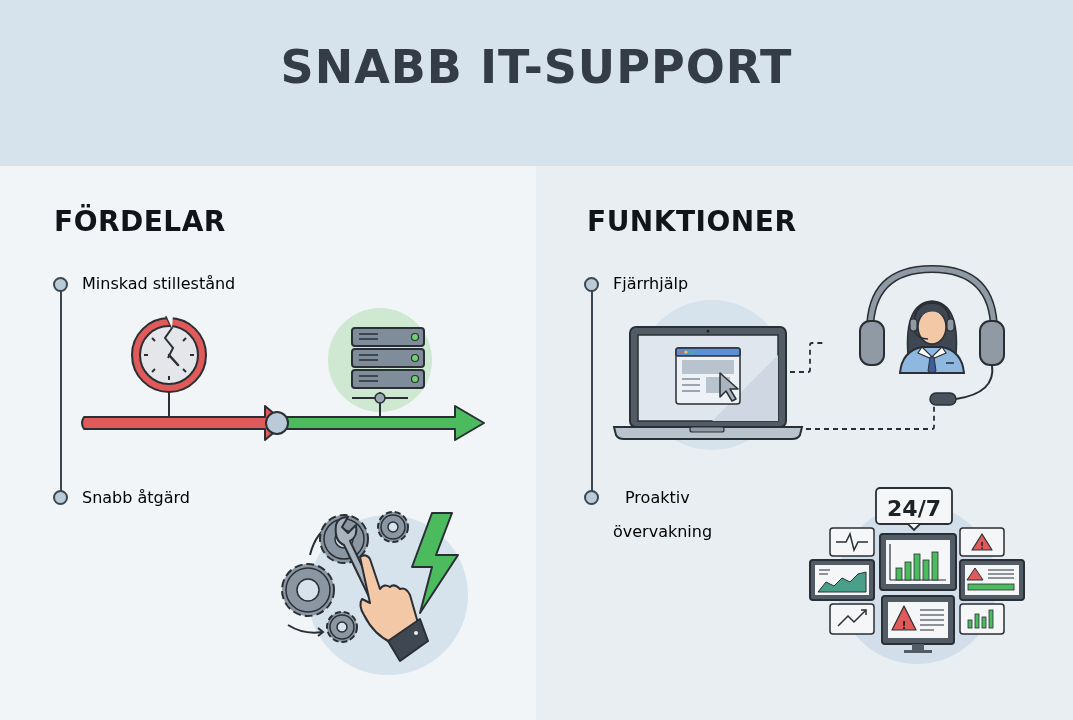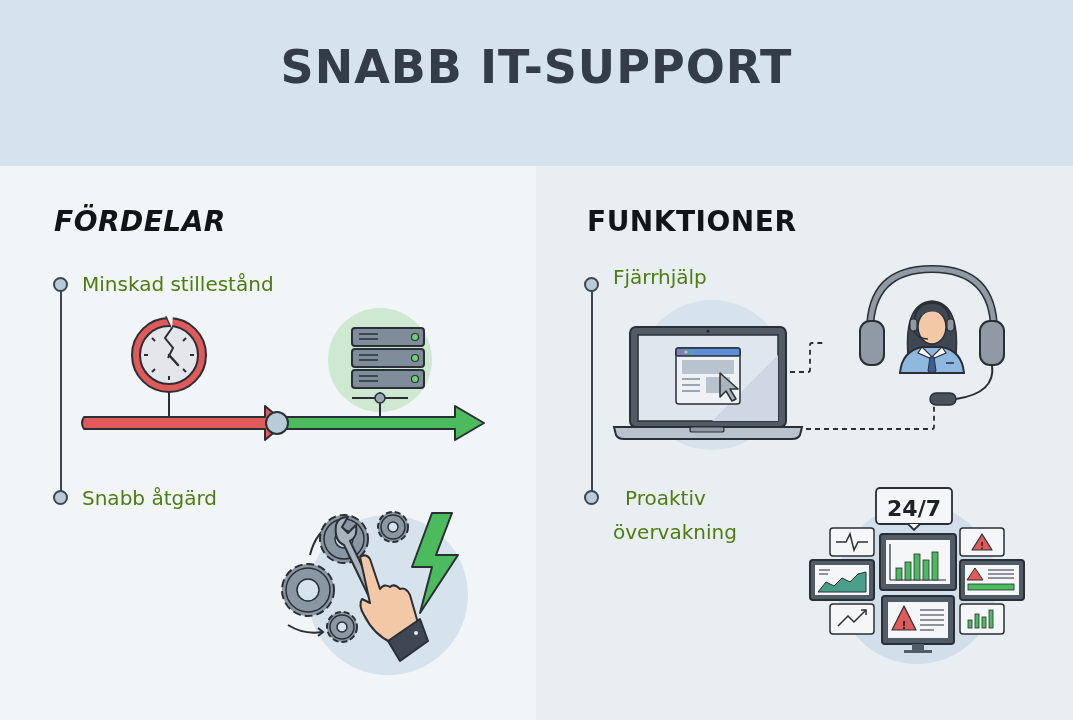--- a/index.html
+++ b/index.html
@@ -7,35 +7,35 @@
   body { font-family: "DejaVu Sans", sans-serif; background: #f2f5f7; color: #1d2228; position: relative; }
 
   .header { position: absolute; left: 0; top: 0; width: 1073px; height: 192px; background: #d7e3ec; text-align: center; }
   .header-title { position: absolute; left: 0; right: 0; top: 40px; font-family: "DejaVu Sans", sans-serif; font-weight: bold; font-size: 46px; letter-spacing: 1px; color: #333c47; }
   .header-subtitle { position: absolute; left: 0; right: 0; top: 104px; font-family: "DejaVu Sans", sans-serif; font-size: 26px; color: #1d2228; letter-spacing: 0.2px; }
 
   .panel-left { position: absolute; left: 0; top: 166px; width: 536px; height: 554px; background: #f2f5f7; }
   .panel-right { position: absolute; left: 536px; top: 166px; width: 537px; height: 554px; background: #e9eef2; }
 
   .section-title { position: absolute; font-weight: bold; font-size: 28px; color: #111418; letter-spacing: 0.5px; }
-  .item-label { position: absolute; font-size: 20px; color: #4d7c0f; line-height: 32px; }
+  .item-label { position: absolute; font-size: 16px; color: #000000; line-height: 32px; }
   .bullet { position: absolute; width: 15px; height: 15px; border-radius: 50%; background: #b9cad8; border: 2px solid #3c4650; }
   .vline { position: absolute; width: 2px; background: #3c4650; }
 
   svg { position: absolute; overflow: visible; }
 </style>
 </head>
 <body>
 
 <div class="header">
   <div class="header-title">SNABB IT-SUPPORT</div>
 </div>
 
 <div class="panel-left"></div>
-<div class="section-title" style="left:54px; top:205px;font-style:italic;">FÖRDELAR</div>
+<div class="section-title" style="left:54px; top:205px;">FÖRDELAR</div>
 
 <div class="vline" style="left:60px; top:290px; height:206px;"></div>
 <div class="bullet" style="left:53px; top:277px;"></div>
 <div class="item-label" style="left:82px; top:268px;">Minskad stillestånd</div>
 <div class="bullet" style="left:53px; top:490px;"></div>
 <div class="item-label" style="left:82px; top:482px;">Snabb åtgärd</div>
 
 <svg style="left:80px; top:310px;" width="420" height="140" viewBox="0 0 420 140">
 
   <circle cx="300" cy="50" r="52" fill="#cfe8d1"></circle>
@@ -125,21 +125,21 @@
     <path d="M112 146 L144 124 L152 146 L124 166 Z" fill="#3f4852" stroke="#2a2f35" stroke-width="2" stroke-linejoin="round"></path>
     <circle cx="140" cy="138" r="2" fill="#e9eef2"></circle>
   </g>
 </svg>
 
 <div class="panel-right"></div>
 <div class="section-title" style="left:587px; top:205px;">FUNKTIONER</div>
 
 <div class="vline" style="left:591px; top:290px; height:206px;"></div>
 <div class="bullet" style="left:584px; top:277px;"></div>
-<div class="item-label" style="left:613px; top:261px;">Fjärrhjälp</div>
+<div class="item-label" style="left:613px; top:268px;">Fjärrhjälp</div>
 <div class="bullet" style="left:584px; top:490px;"></div>
 <div class="item-label" style="left:613px; top:482px;margin-left:12px;">Proaktiv</div>
 <div class="item-label" style="left:613px; top:516px;">övervakning</div>
 
 <svg style="left:612px; top:255px;" width="400" height="210" viewBox="0 0 400 210">
   <circle cx="100" cy="120" r="75" fill="#d6e2ec"></circle>
 
   <g>
     <rect x="18" y="72" width="156" height="100" rx="6" fill="#525c66" stroke="#2a2f35" stroke-width="2"></rect>
     <rect x="26" y="80" width="140" height="86" fill="#dfe6ee" stroke="#2a2f35" stroke-width="1.5"></rect>

